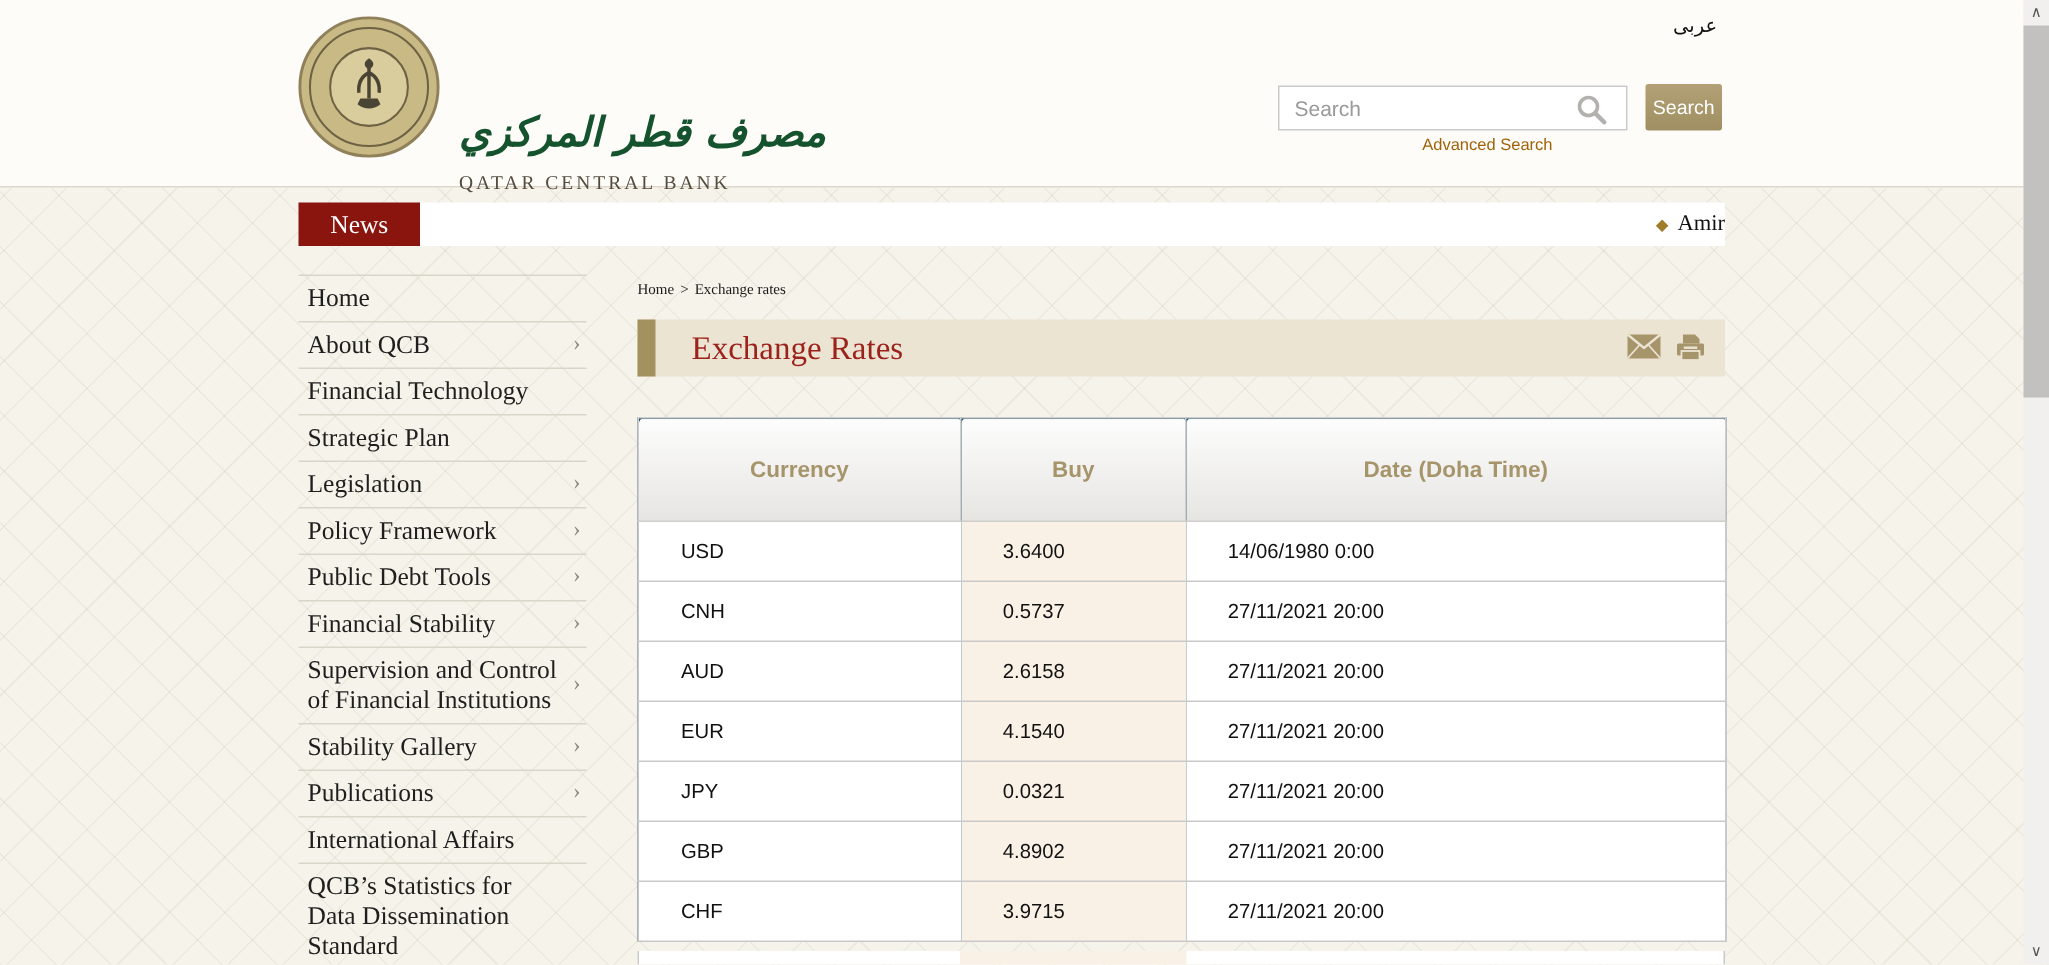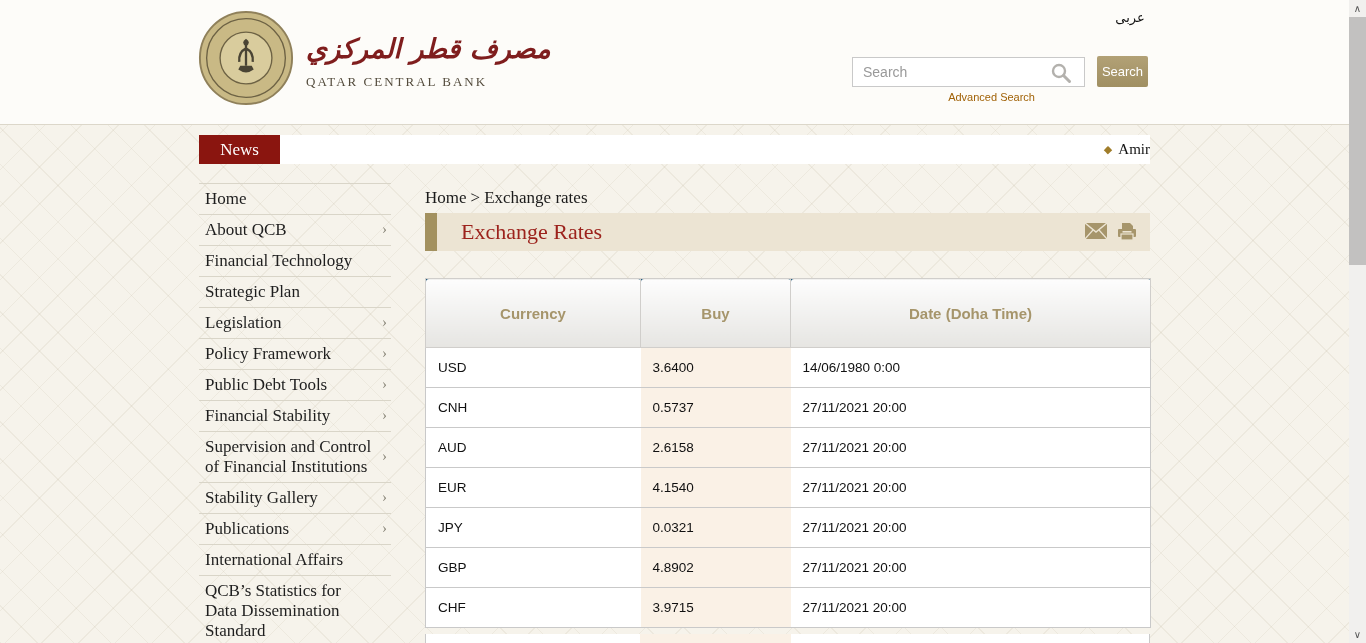--- a/index.html
+++ b/index.html
@@ -22,22 +22,22 @@
     position:absolute; left:1105px; top:10px; width:50px; text-align:center;
     font-size:13px; color:#111; cursor:pointer; font-family:"DejaVu Sans", sans-serif;
   }
   .logo-wrap { position:absolute; left:198px; top:8px; height:100px; cursor:pointer; }
   .seal { position:absolute; left:0; top:2px; width:96px; height:96px; }
   .calli {
     position:absolute; left:108px; top:18px; width:230px;
     font-family:"DejaVu Sans", sans-serif;
   }
   .calli-ar {
-    font-size:27px; font-weight:bold; font-style:italic; color:#7f1d1d;
-    letter-spacing:-1px; line-height:46px; white-space:nowrap;
+    font-size:27px; font-weight:bold; font-style:italic; color:#14532d;
+    letter-spacing:-1px; line-height:46px; white-space:nowrap;margin-top:40px;
   }
   .calli-en {
     font-family:"Liberation Serif", serif; font-size:13px; letter-spacing:2px;
     color:#544c3d; margin-top:2px;
   }
 
   
   .search-input {
     position:absolute; left:852px; top:57px; width:233px; height:30px;
     border:1px solid #c9c9c9; background:#fff; padding:0 34px 0 10px;
@@ -79,21 +79,21 @@
   }
   .side-item:first-child { border-top:1px solid #d9d5c8; }
   .chev {
     position:absolute; right:4px; top:50%; transform:translateY(-55%);
     color:#8d897c; font-size:15px;
   }
 
   
   .main { position:absolute; left:425px; top:188px; width:725px; height:455px; }
   .breadcrumb {
-    font-family:"Liberation Serif", serif; font-size:17px; color:#1b1b1b;
+    font-family:"Liberation Serif", serif; font-size:10px; color:#1b1b1b;
   }
   .breadcrumb .crumb { cursor:pointer; }
   .breadcrumb .sep { margin:0 4px; }
 
   .title-bar {
     position:absolute; left:0; top:25px; width:725px; height:38px;
     background:#ece4d3; display:flex; align-items:center;
   }
   .title-accent { width:12px; height:38px; background:#a3915f; }
   .page-title {
@@ -108,21 +108,21 @@
     position:absolute; left:0; top:90px; width:725px;
     border-collapse:collapse; table-layout:fixed; background:#0c4a6e;
   }
   .rates-table th {
     height:69px; background:linear-gradient(#fdfdfd,#e6e5e2);
     border:1px solid #d0cecb; border-radius:3px 3px 0 0;
     color:#a6956b; font-size:15px; font-weight:bold; text-align:center;
   }
   .rates-table td {
     height:40px; border-bottom:1px solid #c9c9c9; font-size:13.5px; color:#111;
-    padding-left:12px; background:#fff;
+    padding-left:28px; background:#fff;
   }
   .rates-table td.col-buy { background:#faf1e6; }
   .rates-table tr td:first-child { border-left:1px solid #c9c9c9; }
   .rates-table tr td:last-child { border-right:1px solid #c9c9c9; }
   .partial-row {
     position:absolute; left:0px; top:446px; width:725px; height:9px;
     background:#fff; border-left:1px solid #c9c9c9; border-right:1px solid #c9c9c9;
   }
   .partial-buy { position:absolute; left:214px; top:0; width:151px; height:9px; background:#faf1e6; }
 

